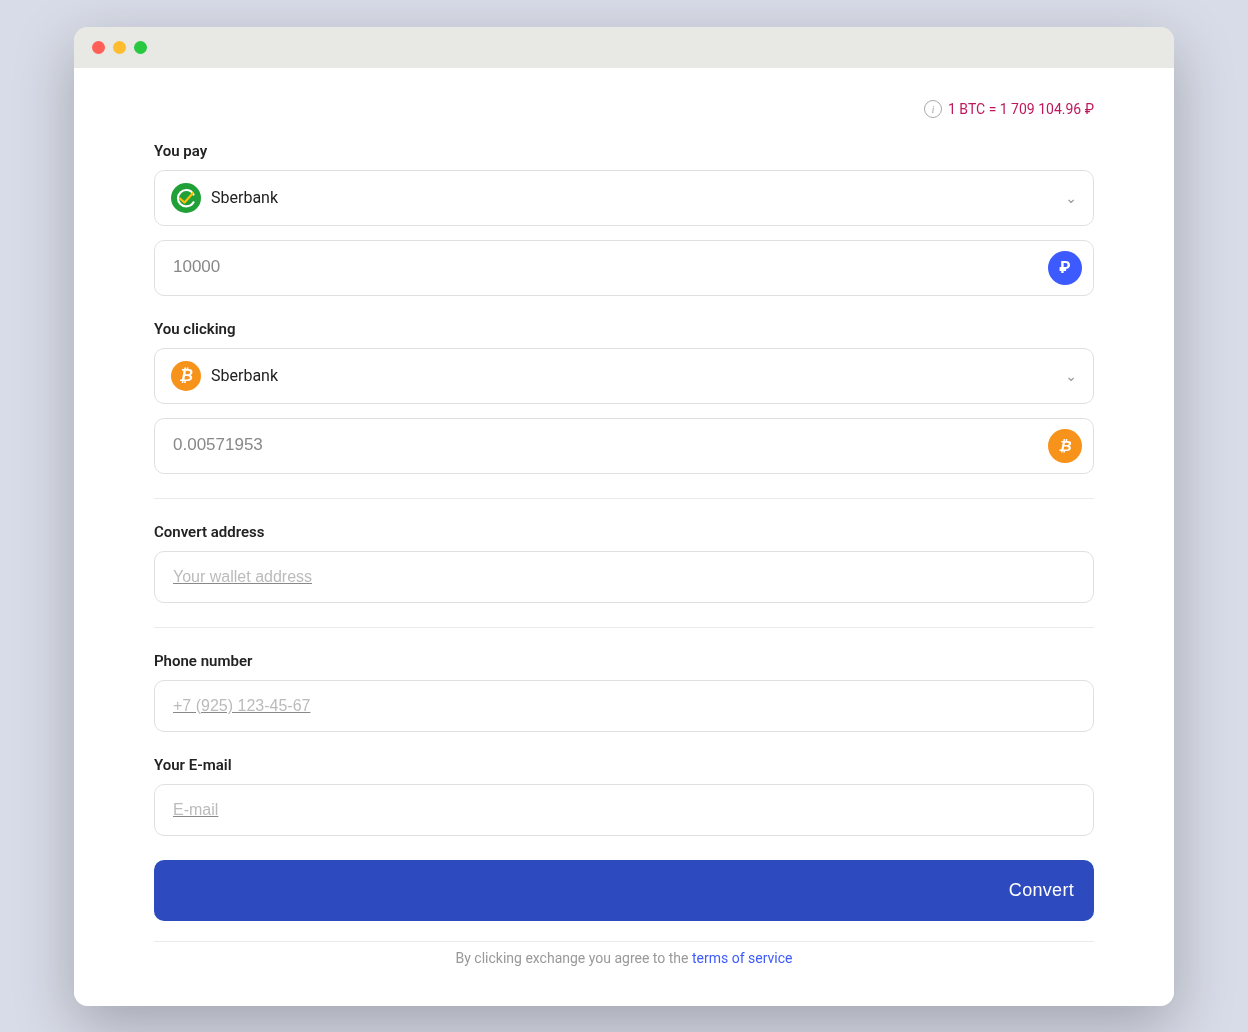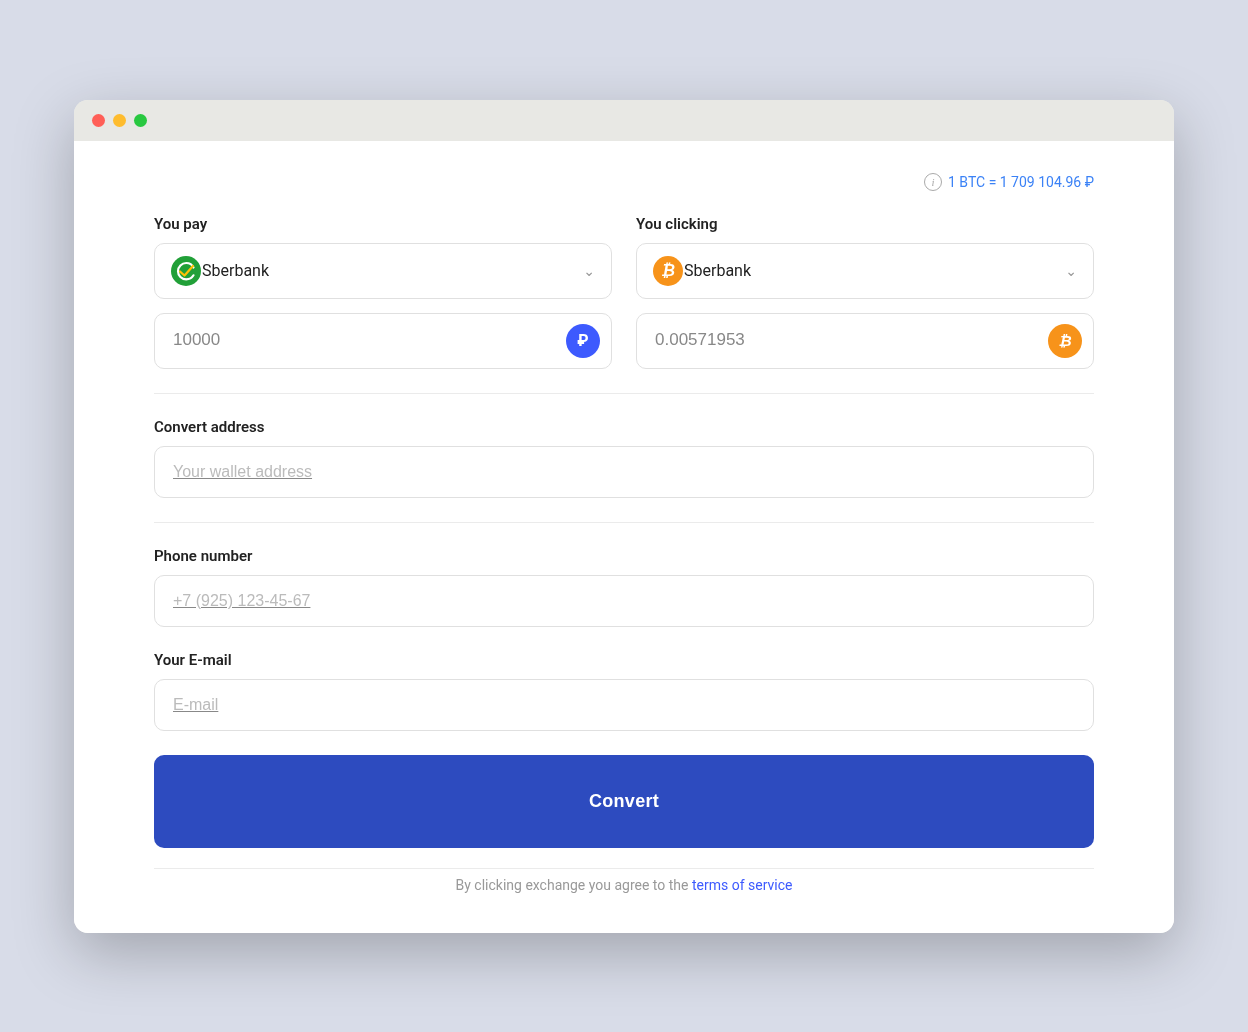--- a/index.html
+++ b/index.html
@@ -63,46 +63,46 @@
       justify-content: center;
       font-size: 11px;
       color: #aaa;
       font-style: italic;
       font-family: Georgia, serif;
       flex-shrink: 0;
     }
 
     .rate-text {
       font-size: 14px;
-      color: #3b82f6;
+      color: #be185d;
     }
 
     .two-col {
       display: grid;
-      grid-template-columns: 1fr 1fr;
+      grid-template-columns: 1fr;
       gap: 24px;
       margin-bottom: 24px;
     }
 
     .field-label {
       font-size: 15px;
       font-weight: 600;
       color: #222;
       margin-bottom: 10px;
     }
 
     .select-box {
       display: flex;
       align-items: center;
       border: 1.5px solid #e0e0e0;
       border-radius: 10px;
       padding: 12px 16px;
       background: #fff;
       cursor: pointer;
-      gap: 1px;
+      gap: 10px;
     }
 
     .select-box-label {
       flex: 1;
       font-size: 16px;
       color: #222;
     }
 
     .chevron-icon {
       color: #999;
@@ -192,26 +192,27 @@
     .full-input::placeholder {
       color: #bbb;
     }
 
     .convert-btn {
       width: 100%;
       background: #2d4bbf;
       color: #fff;
       border: none;
       border-radius: 10px;
-      padding: 36px;
+      padding: 20px;
       font-size: 18px;
-      font-weight: 700;
+      font-weight: 400;
       cursor: pointer;
       margin-bottom: 20px;
       letter-spacing: 0.3px;
+      text-align: right;
     }
 
     .footer-note {
       text-align: center;
       font-size: 14px;
       color: #999;
       padding-top: 8px;
       border-top: 1px solid #ebebeb;
     }
 

